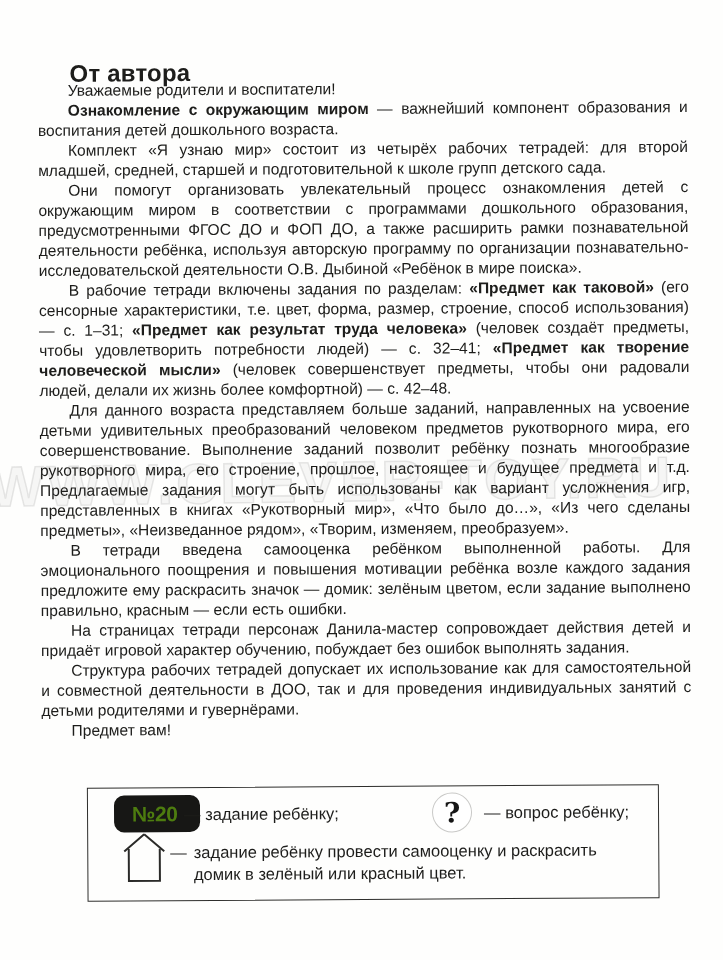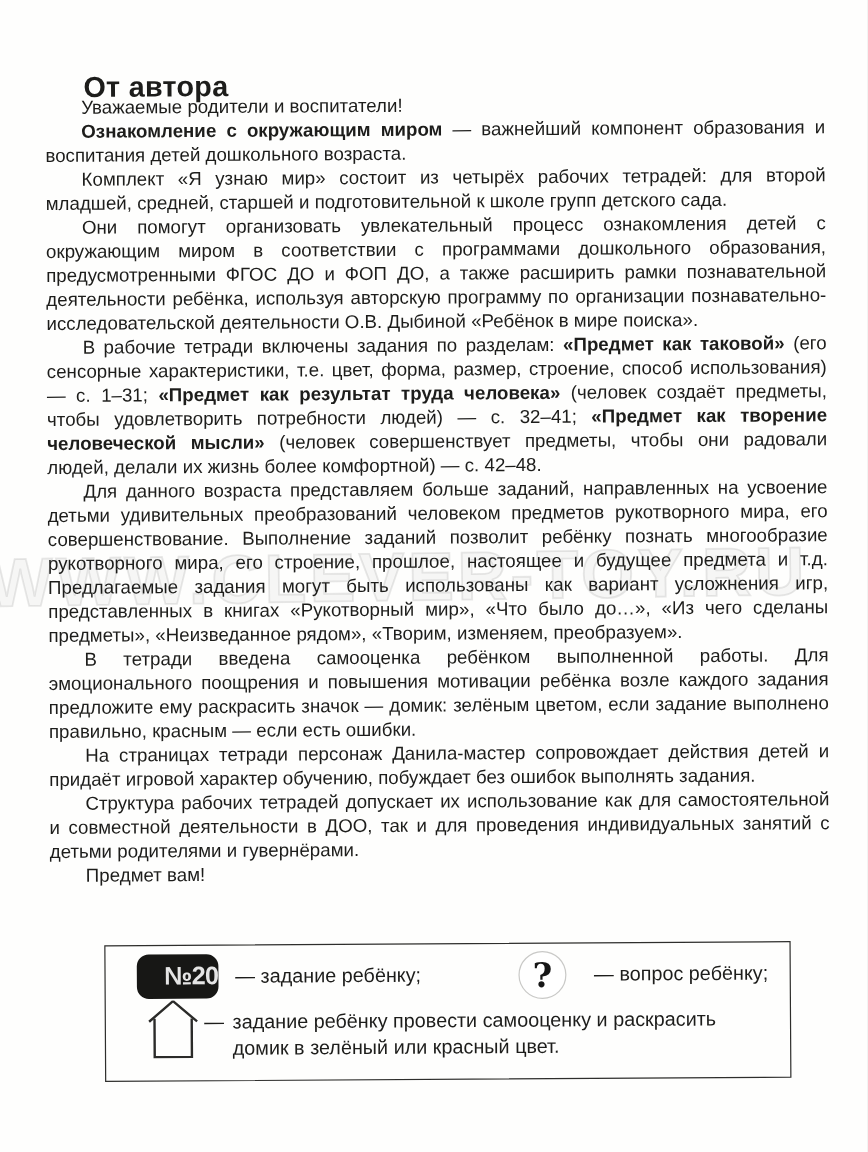--- a/index.html
+++ b/index.html
@@ -36,35 +36,36 @@
   .b { font-weight:bold; }
 
   .legend-box {
     position:absolute; left:85px; top:786px; width:570px; height:112px;
     border:1.6px solid #2e2e2c; background:#fefefd;
   }
   .numero-badge {
     position:absolute; left:26px; top:7px;
     width:68px; height:37px;
     background:#171715; border-radius:10px;
-    color:#e5e5e5; font-weight:bold; font-size:21px;
-    display:flex; align-items:center; justify-content:flex-end;
+    color:#4d7c0f; font-weight:bold; font-size:21px;
+    display:flex; align-items:center; justify-content:flex-start;
     letter-spacing:-0.5px;
+    padding-left:18px;
   }
   .legend-label { position:absolute; font-size:16.5px; line-height:22px; }
-  .lbl-task { left:108px; top:15px; }
+  .lbl-task { left:96px; top:15px; }
   .question-icon {
     position:absolute; left:344px; top:6px;
     width:38px; height:38px; border-radius:50%;
     background:#ffffff; border:1.5px solid #c9c9c7;
     display:flex; align-items:center; justify-content:center;
     font-size:28px; font-weight:800; color:#161616;
     font-family:"DejaVu Serif", serif;
   }
-  .lbl-question { left:396px; top:15px;margin-left:11px; }
+  .lbl-question { left:396px; top:15px; }
   .house-icon { position:absolute; left:34px; top:44px; }
   .lbl-selfcheck { left:82px; top:53px; width:452px; display:flex; }
   .lbl-selfcheck .dash { flex:0 0 auto; margin-right:7px; }
 </style>
 </head>
 <body>
 
 <div class="page">
   <div class="scan">
 

